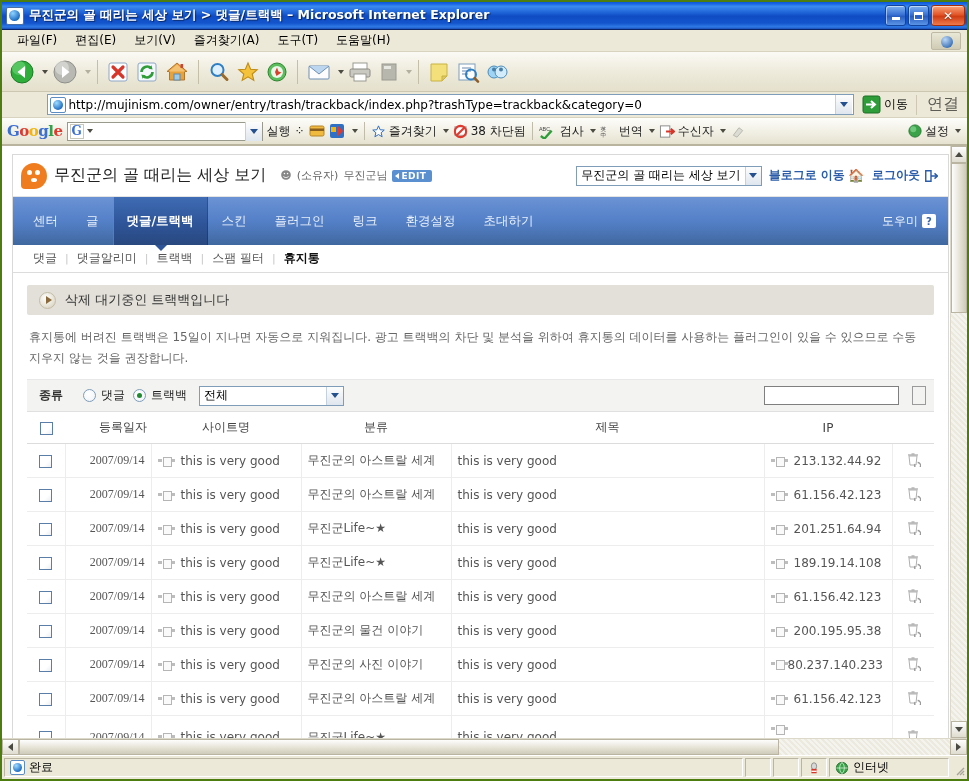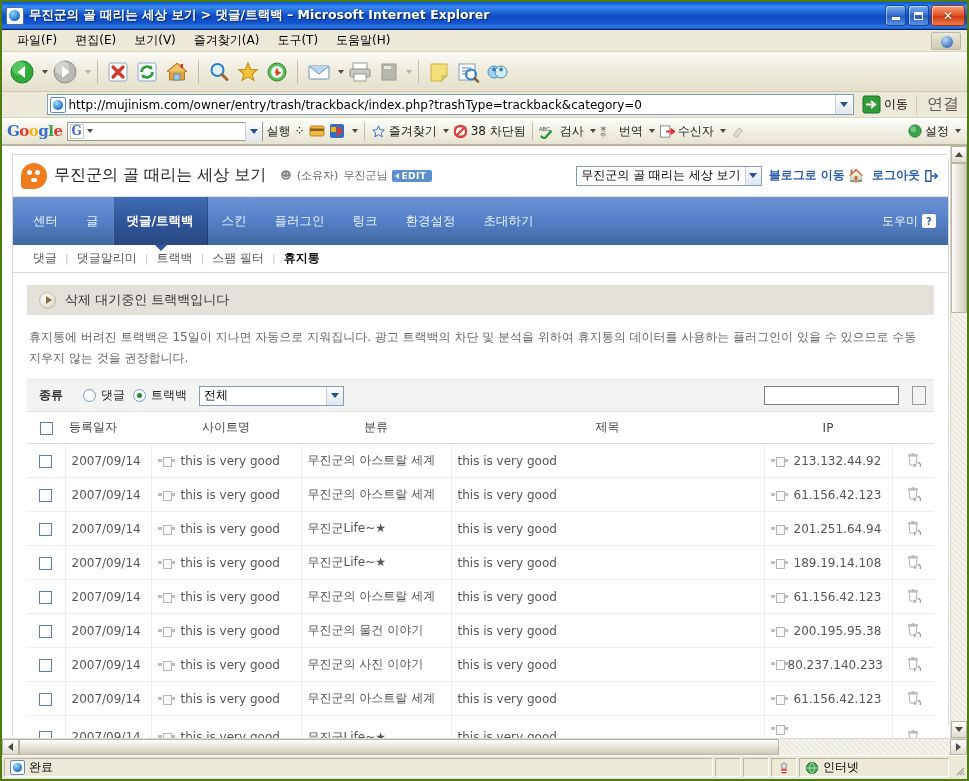--- a/index.html
+++ b/index.html
@@ -199,21 +199,20 @@
   .viewport {
     flex: 1 1 auto; position: relative;
     background: #fff;
     border-top: 1px solid #b8b49e;
     display: flex; min-height: 0;
   }
   .page {
     flex: 1 1 auto; position: relative; overflow: hidden;
     background: #fff;
     padding: 8px 10px 0 10px;
-    border-radius: 20px;
   }
 
   
   .vscroll {
     width: 17px; flex: none;
     background: #f2f1ec;
     border-left: 1px solid #dcd9ca;
     display: flex; flex-direction: column;
   }
   .sb-arrow {
@@ -252,21 +251,21 @@
     padding: 2px 0 2px 2px;
     gap: 2px;
   }
   .st-cell {
     border: 1px solid #b9b5a2; border-right-color:#fff; border-bottom-color:#fff;
     display: flex; align-items: center; gap: 4px; padding: 0 5px;
     font-size: 12px; color: #000;
   }
   .st-main { flex: 1 1 auto; }
   .st-sm { width: 26px; }
-  .st-zone { width: 150px; }
+  .st-zone { width: 120px; }
   .st-grip {
     width: 16px; flex:none; display:flex; align-items:flex-end; justify-content:flex-end; padding:0 2px 1px 0;
   }
   .st-icon {
     width: 15px; height: 15px; position: relative; flex:none;
     background: #fff; border:1px solid #5b8cc4; border-radius:2px; overflow:hidden;
   }
   .st-icon:before{content:'';position:absolute;left:2px;top:2px;width:9px;height:9px;border-radius:50%;
     background: radial-gradient(circle at 35% 30%, #9fdcff,#1f6fc4 72%);}
 
@@ -424,21 +423,21 @@
     font-size:12px; color:#555; padding: 7px 6px;
     border-bottom:1px solid #ededed;
     vertical-align: middle;
   }
   .cb {
     width:13px;height:13px;border:1px solid #5a7ea8;background:#fff;
     display:inline-block; vertical-align:middle;
     background: linear-gradient(135deg,#fff 60%, #eceff3);
   }
   .col-cb { width: 38px; text-align:center; }
-  .col-date { width: 86px; text-align:left; white-space:nowrap; }
+  .col-date { width: 86px; text-align:right; white-space:nowrap;font-family:Liberation Serif, serif; }
   .col-site { width: 150px; }
   .col-cat  { width: 150px; }
   .col-title{ }
   .col-ip   { width: 128px; }
   .col-act  { width: 42px; text-align:center; }
   td.col-date, td.col-site, td.col-cat, td.col-ip, td.col-act { }
   table.tt td.bl { border-left:1px solid #ededed; }
   .site-cell { display:flex; align-items:center; gap:6px; }
   .ip-cell { display:flex; align-items:center; gap:6px; flex-wrap:wrap; }
   .ip-cell.wrap { display:block; }

